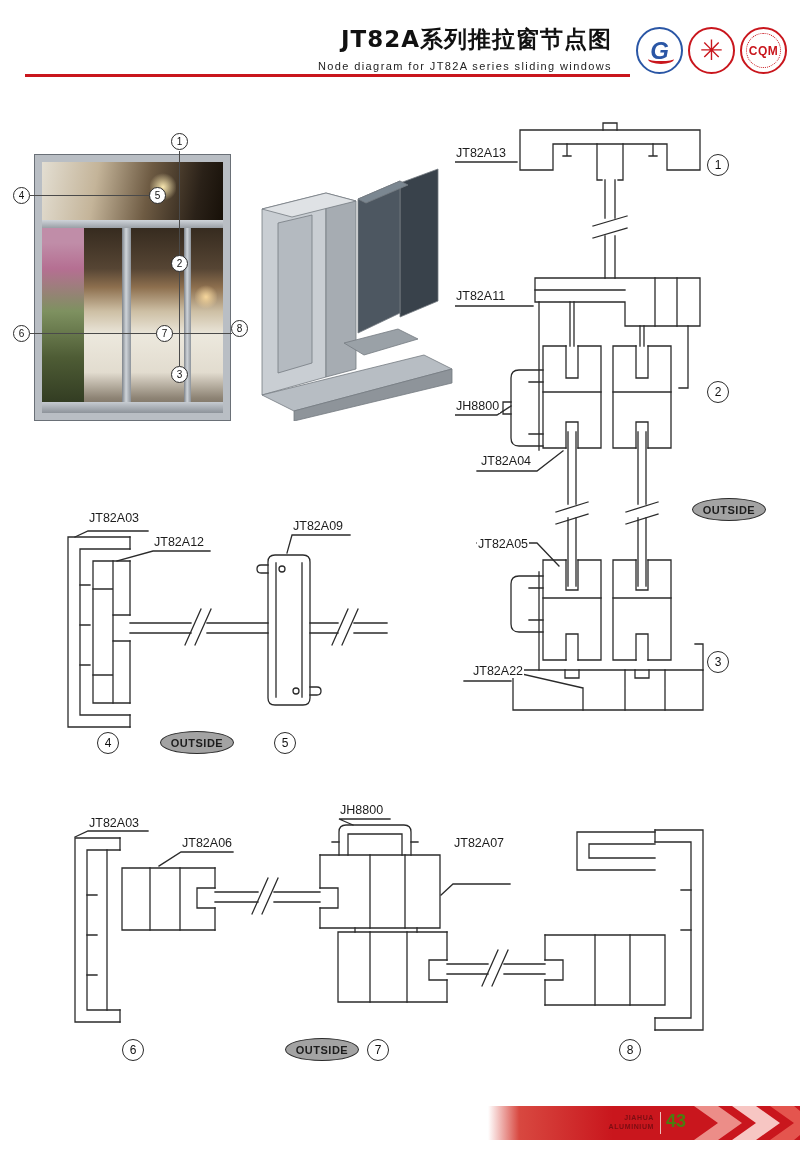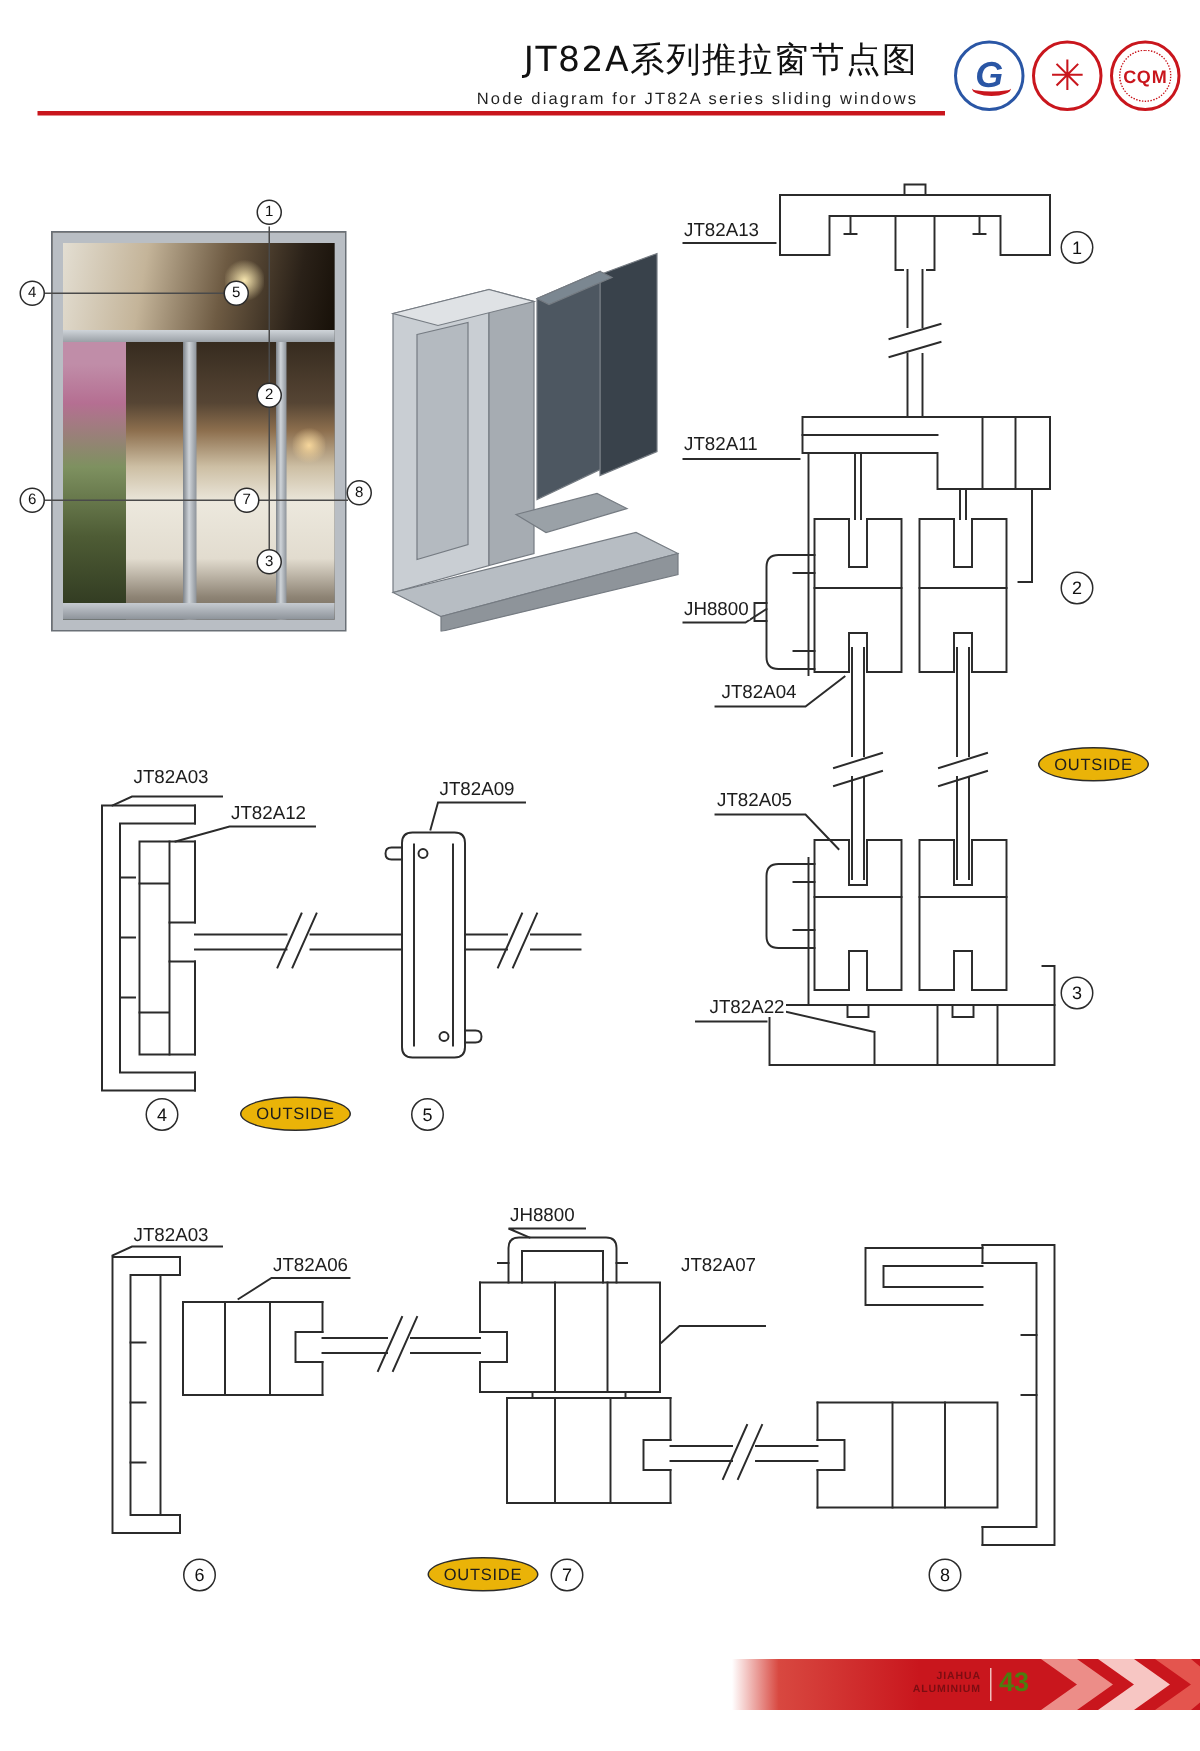--- a/index.html
+++ b/index.html
@@ -2,21 +2,21 @@
 <html><head>
 <meta charset="utf-8">
 <style>
   *{margin:0;padding:0;box-sizing:border-box}
   html,body{background:#fff}
   .page{position:relative;width:800px;height:1167px;background:#fff;overflow:hidden;
         font-family:"Liberation Sans",sans-serif;color:#1d1d1d}
 
   
   .hdr-title{position:absolute;top:24px;left:240px;width:372px;text-align:right}
-  .hdr-title h1{font-size:23px;font-weight:normal;color:#111;letter-spacing:1px;font-family:"DejaVu Sans","Liberation Sans",sans-serif}
+  .hdr-title h1{font-size:23px;font-weight:bold;color:#111;letter-spacing:1px;font-family:"DejaVu Sans","Liberation Sans",sans-serif}
   .hdr-title p{font-size:11px;color:#222;letter-spacing:1.4px;margin-top:5px}
   .hdr-rule{position:absolute;left:25px;top:74px;width:605px;height:3px;background:#c9161d}
   .logo{position:absolute;top:27px;width:47px;height:47px;border-radius:50%;background:#fff;
         display:flex;align-items:center;justify-content:center}
   .logo-1{left:636px;border:2px solid #2a56a5;color:#2a56a5;font-size:24px;font-weight:bold;font-style:italic}
   .logo-1 .swoosh{position:absolute;bottom:8px;left:10px;width:26px;height:10px;border-bottom:3px solid #c9161d;border-radius:50%}
   .logo-2{left:688px;border:2px solid #c9161d;color:#c9161d;font-size:28px;font-family:"DejaVu Sans",sans-serif}
   .logo-3{left:740px;border:2px solid #c9161d;color:#c9161d;font-size:12px;font-weight:bold;letter-spacing:.5px}
   .logo-3 .ring{position:absolute;inset:4px;border:1px dotted #c9161d;border-radius:50%}
 
@@ -40,22 +40,22 @@
   .ph-sashedge{position:absolute;left:142px;top:0;bottom:0;width:7px;
       background:linear-gradient(90deg,#7d838a,#cfd4d9 45%,#8d939a)}
   .ph-bottomrail{position:absolute;left:0;bottom:0;right:0;height:11px;
       background:linear-gradient(180deg,#c6cbd1,#8d939a)}
 
   
   .co{position:absolute;width:22px;height:22px;border:1.2px solid #2b2b2b;border-radius:50%;background:#fff;
       font-size:12px;display:flex;align-items:center;justify-content:center;color:#111;z-index:3}
   .co.sm{width:17px;height:17px;font-size:10px;border-width:1px}
   .cline{position:absolute;background:#4a4a4a;z-index:2}
-  .outside{position:absolute;width:74px;height:23px;border:1.3px solid #2b2b2b;border-radius:50%;background:#eab308;
-      font-size:11px;font-weight:normal;letter-spacing:.5px;display:flex;align-items:center;justify-content:center;z-index:3}
+  .outside{position:absolute;width:74px;height:23px;border:1.3px solid #2b2b2b;border-radius:50%;background:#a3a3a3;
+      font-size:11px;font-weight:bold;letter-spacing:.5px;display:flex;align-items:center;justify-content:center;z-index:3}
 
   
   .diag{position:absolute}
   .diag path,.diag circle{stroke:#2b2b2b;stroke-width:1.3;fill:none;stroke-linejoin:miter;stroke-linecap:square}
   .r3d{position:absolute}
   .r3d polygon{stroke:#757b82;stroke-width:.8}
   .plabel{position:absolute;font-size:12.5px;color:#1d1d1d;white-space:nowrap;z-index:3;background:#fff;padding:0 1px}
 
   
   .footer-bar{position:absolute;left:488px;right:0;top:1106px;height:34px;
@@ -308,21 +308,21 @@
       <path d="M626,90 H636 M626,130 H636"></path>
       <path d="M522,32 H600 M522,70 H600 M522,32 V70"></path>
       <path d="M534,44 H600 M534,58 H600 M534,44 V58"></path>
     </g>
   </svg>
 
   <span class="plabel" style="left:455px;top:146px">JT82A13</span>
   <span class="plabel" style="left:455px;top:289px">JT82A11</span>
   <span class="plabel" style="left:455px;top:399px">JH8800</span>
   <span class="plabel" style="left:480px;top:454px">JT82A04</span>
-  <span class="plabel" style="left:477px;top:526px">JT82A05</span>
+  <span class="plabel" style="left:477px;top:537px">JT82A05</span>
   <span class="plabel" style="left:472px;top:664px">JT82A22</span>
   <span class="plabel" style="left:88px;top:511px">JT82A03</span>
   <span class="plabel" style="left:153px;top:535px">JT82A12</span>
   <span class="plabel" style="left:292px;top:519px">JT82A09</span>
   <span class="plabel" style="left:88px;top:816px">JT82A03</span>
   <span class="plabel" style="left:181px;top:836px">JT82A06</span>
   <span class="plabel" style="left:339px;top:803px">JH8800</span>
   <span class="plabel" style="left:453px;top:836px">JT82A07</span>
 
   <div class="co" style="left:707px;top:154px">

